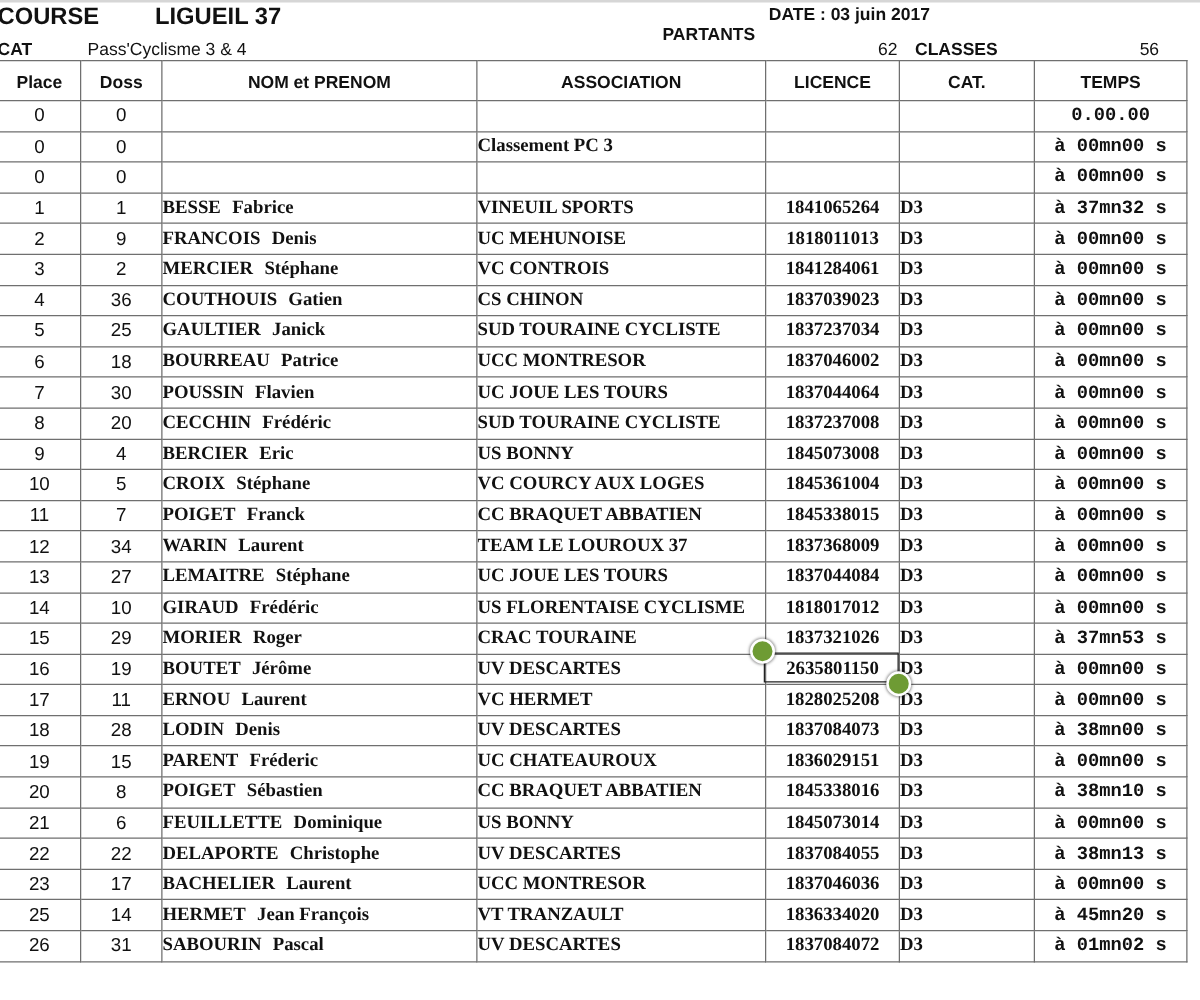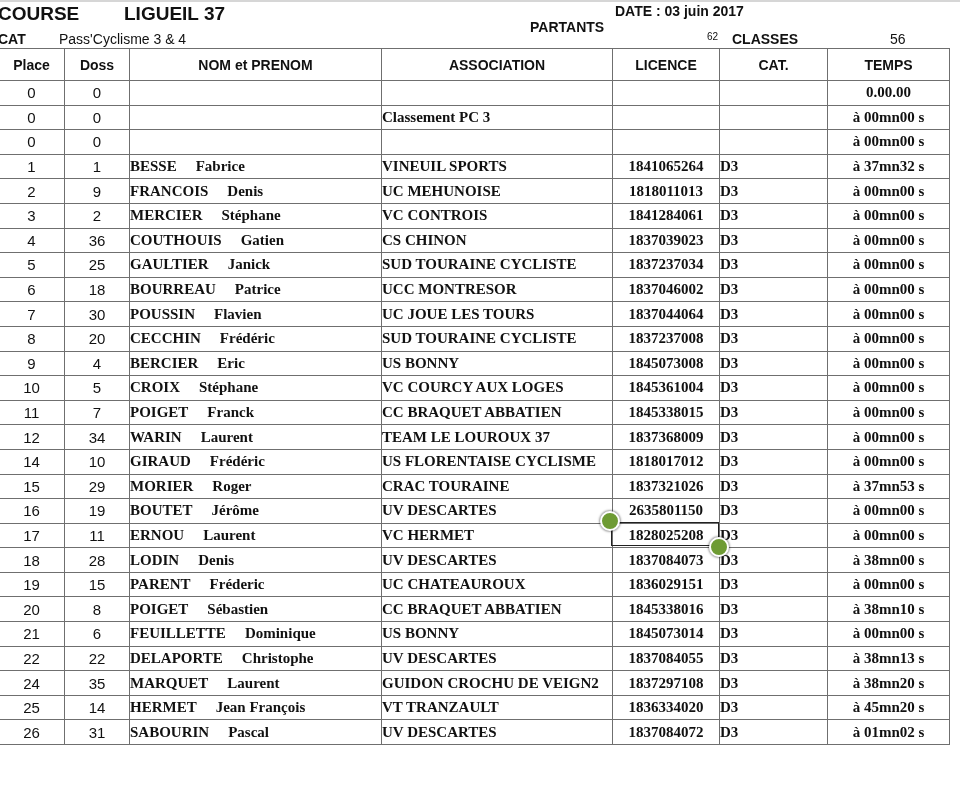--- a/index.html
+++ b/index.html
@@ -7,47 +7,47 @@
       width: 960px; height: 800px; overflow: hidden;
       background: #ffffff; position: relative;
       font-family: "Liberation Sans", sans-serif; color: #111;
     }
     .topline { position: absolute; left: 0; top: 0; width: 960px; height: 2px; background: #d6d6d6; }
     .hdr { position: absolute; white-space: nowrap; font-weight: bold; }
     #course-label { left: -2px; top: 3px; font-size: 19px; }
     #course-name { left: 124px; top: 3px; font-size: 19px; }
     #date-label { left: 615px; top: 3px; font-size: 14px; }
     #cat-label { left: -2px; top: 31px; font-size: 14px; }
-    #cat-value { left: 59px; top: 31px; font-size: 14px; font-weight: normal; }
+    #cat-value { left: 70px; top: 31px; font-size: 14px; font-weight: normal; }
     #partants-label { left: 530px; top: 19px; font-size: 14px; }
-    #partants-value { left: 660px; width: 58px; text-align: right; top: 31px; font-size: 10px; font-weight: normal; }
+    #partants-value { left: 660px; width: 58px; text-align: right; top: 31px; font-size: 14px; font-weight: normal; }
     #classes-label { left: 732px; top: 31px; font-size: 14px; }
-    #classes-value { left: 890px; width: 59px; text-align: left; top: 31px; font-size: 14px; font-weight: normal; }
+    #classes-value { left: 890px; width: 59px; text-align: center; top: 31px; font-size: 14px; font-weight: normal; }
 
     table.results {
       position: absolute; left: -2px; top: 48px;
       border-collapse: collapse; table-layout: fixed;
       width: 951px;
     }
     table.results th, table.results td {
       border: 1px solid #6f6f6f; padding: 0; overflow: hidden; white-space: nowrap;
     }
     table.results th {
       height: 31px; font-family: "Liberation Sans", sans-serif; font-weight: bold;
       font-size: 14px; text-align: center;
     }
     table.results td { height: 23.6px; font-size: 15px; }
     td.c-place, td.c-doss { font-family: "Liberation Sans", sans-serif; text-align: center; font-size: 16px; padding-top: 2px; }
     td.c-doss { font-size: 17px; }
     td.c-name, td.c-assoc, td.c-lic, td.c-cat {
       font-family: "Liberation Serif", serif; font-weight: bold; padding-left: 2px; padding-top: 2px;
     }
     td.c-lic { text-align: center; padding-left: 0; }
-    td.c-time { font-family: Liberation Serif, serif; font-weight: bold; text-align: center; font-size: 14px; padding-top: 1px; }
-    .name-first { margin-left: 19px; }
+    td.c-time { font-family: Liberation Mono, monospace; font-weight: bold; text-align: center; font-size: 14px; padding-top: 1px; }
+    .name-first { margin-left: 9px; }
 
     .sel-box {
       position: absolute; left: 611px; top: 522px; width: 108px; height: 24px;
       border: 1.5px solid #222; box-sizing: border-box; pointer-events: none;
     }
     .handle {
       position: absolute; width: 20px; height: 20px; border-radius: 50%;
       background: #6e9b34; border: 2px solid #ffffff;
       box-shadow: 0 0 2px 1px rgba(0,0,0,0.35); box-sizing: border-box;
     }
@@ -220,20 +220,29 @@
       <tr>
         <td class="c-place">12</td>
         <td class="c-doss">34</td>
         <td class="c-name"><span>WARIN</span><span class="name-first">Laurent</span></td>
         <td class="c-assoc">TEAM LE LOUROUX 37</td>
         <td class="c-lic">1837368009</td>
         <td class="c-cat">D3</td>
         <td class="c-time">à 00mn00 s</td>
       </tr>
       <tr>
+        <td class="c-place">13</td>
+        <td class="c-doss">27</td>
+        <td class="c-name"><span>LEMAITRE</span><span class="name-first">Stéphane</span></td>
+        <td class="c-assoc">UC JOUE LES TOURS</td>
+        <td class="c-lic">1837044084</td>
+        <td class="c-cat">D3</td>
+        <td class="c-time">à 00mn00 s</td>
+      </tr>
+      <tr>
         <td class="c-place">14</td>
         <td class="c-doss">10</td>
         <td class="c-name"><span>GIRAUD</span><span class="name-first">Frédéric</span></td>
         <td class="c-assoc">US FLORENTAISE CYCLISME</td>
         <td class="c-lic">1818017012</td>
         <td class="c-cat">D3</td>
         <td class="c-time">à 00mn00 s</td>
       </tr>
       <tr>
         <td class="c-place">15</td>
@@ -301,27 +310,27 @@
       <tr>
         <td class="c-place">22</td>
         <td class="c-doss">22</td>
         <td class="c-name"><span>DELAPORTE</span><span class="name-first">Christophe</span></td>
         <td class="c-assoc">UV DESCARTES</td>
         <td class="c-lic">1837084055</td>
         <td class="c-cat">D3</td>
         <td class="c-time">à 38mn13 s</td>
       </tr>
       <tr>
-        <td class="c-place">24</td>
-        <td class="c-doss">35</td>
-        <td class="c-name"><span>MARQUET</span><span class="name-first">Laurent</span></td>
-        <td class="c-assoc">GUIDON CROCHU DE VEIGN2</td>
-        <td class="c-lic">1837297108</td>
-        <td class="c-cat">D3</td>
-        <td class="c-time">à 38mn20 s</td>
+        <td class="c-place">23</td>
+        <td class="c-doss">17</td>
+        <td class="c-name"><span>BACHELIER</span><span class="name-first">Laurent</span></td>
+        <td class="c-assoc">UCC MONTRESOR</td>
+        <td class="c-lic">1837046036</td>
+        <td class="c-cat">D3</td>
+        <td class="c-time">à 00mn00 s</td>
       </tr>
       <tr>
         <td class="c-place">25</td>
         <td class="c-doss">14</td>
         <td class="c-name"><span>HERMET</span><span class="name-first">Jean François</span></td>
         <td class="c-assoc">VT TRANZAULT</td>
         <td class="c-lic">1836334020</td>
         <td class="c-cat">D3</td>
         <td class="c-time">à 45mn20 s</td>
       </tr>

